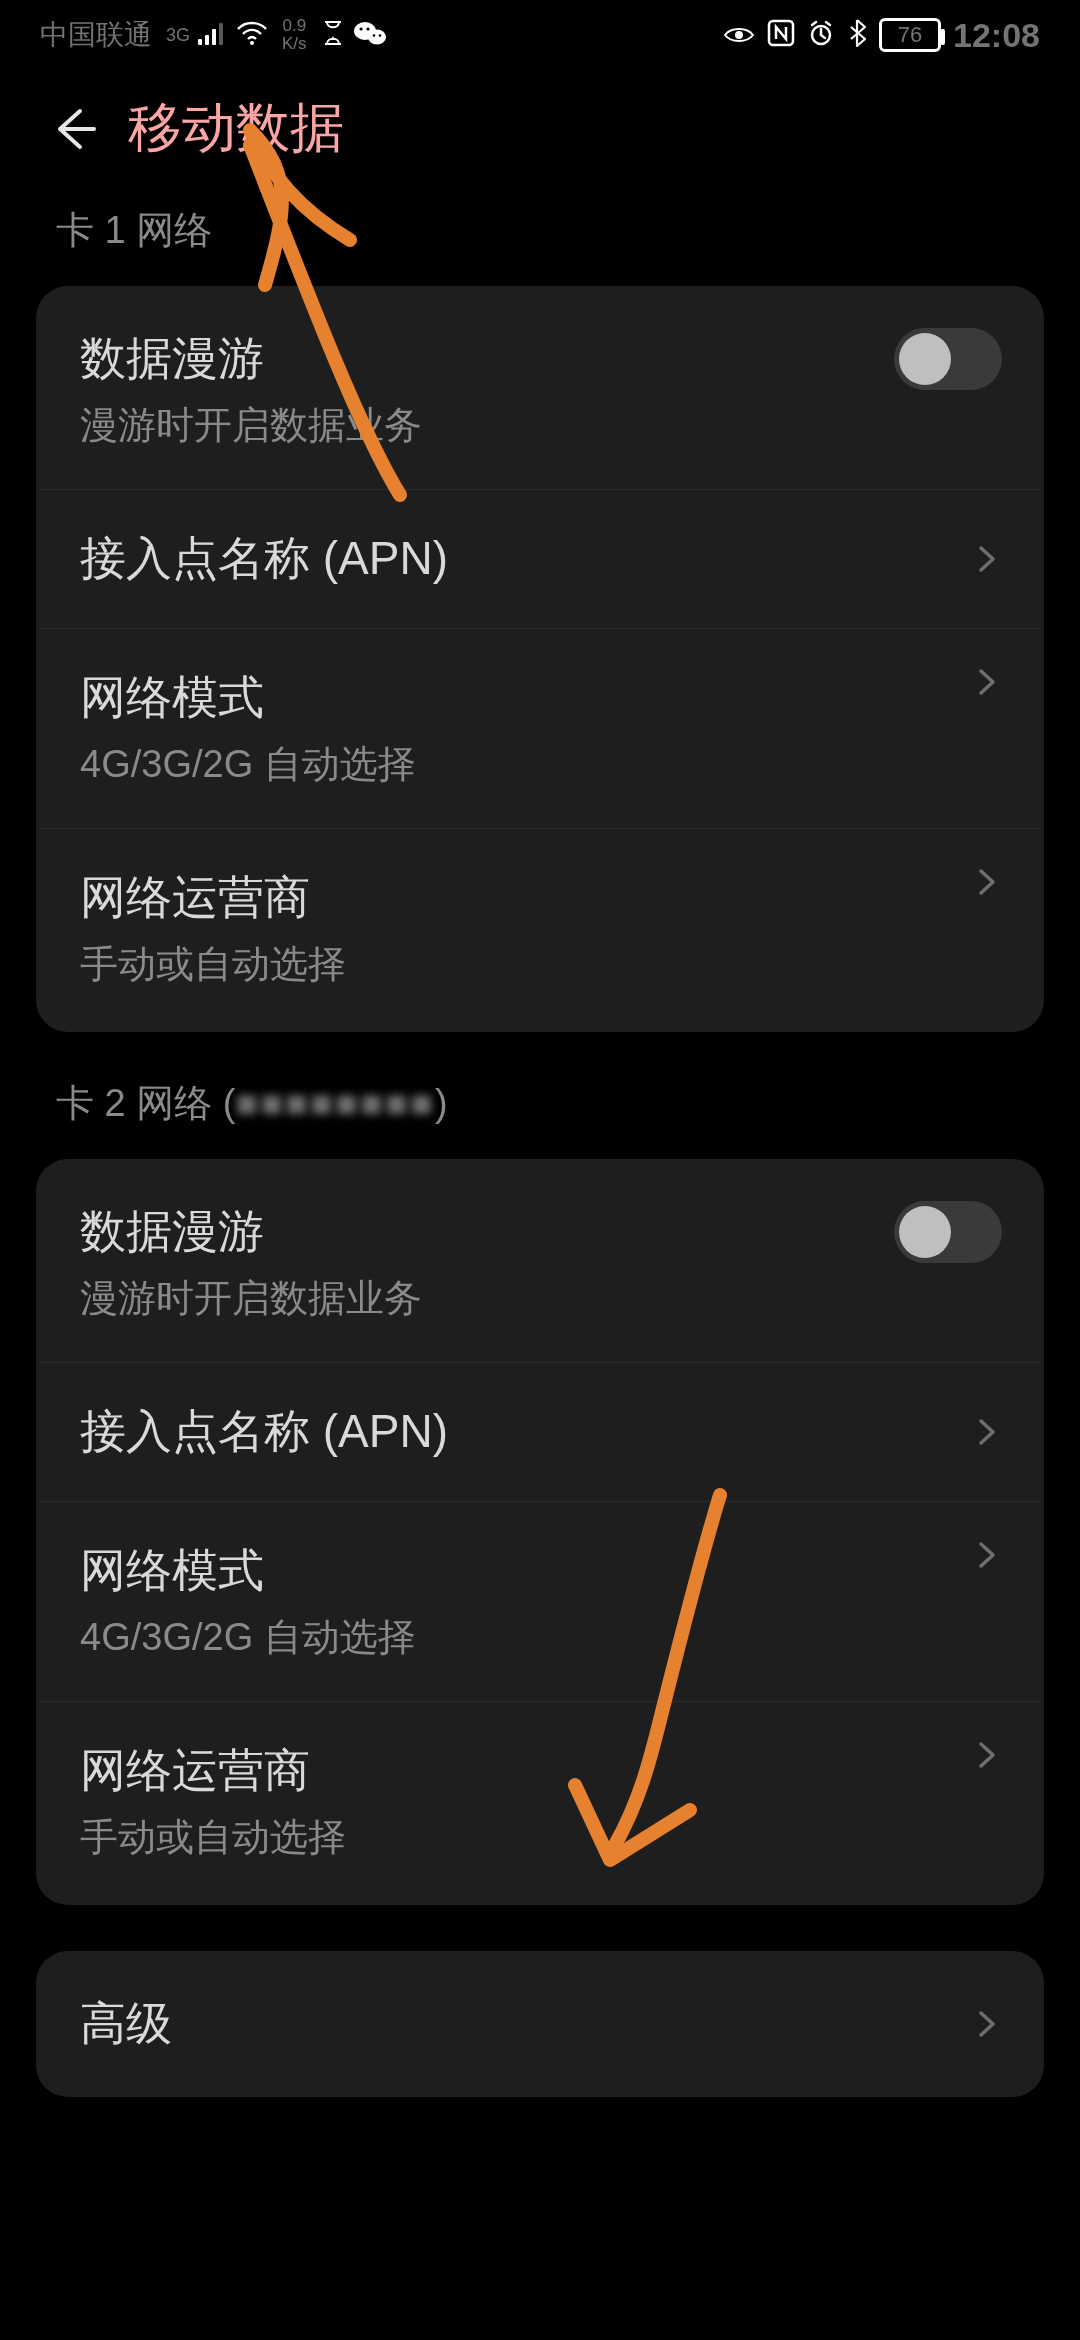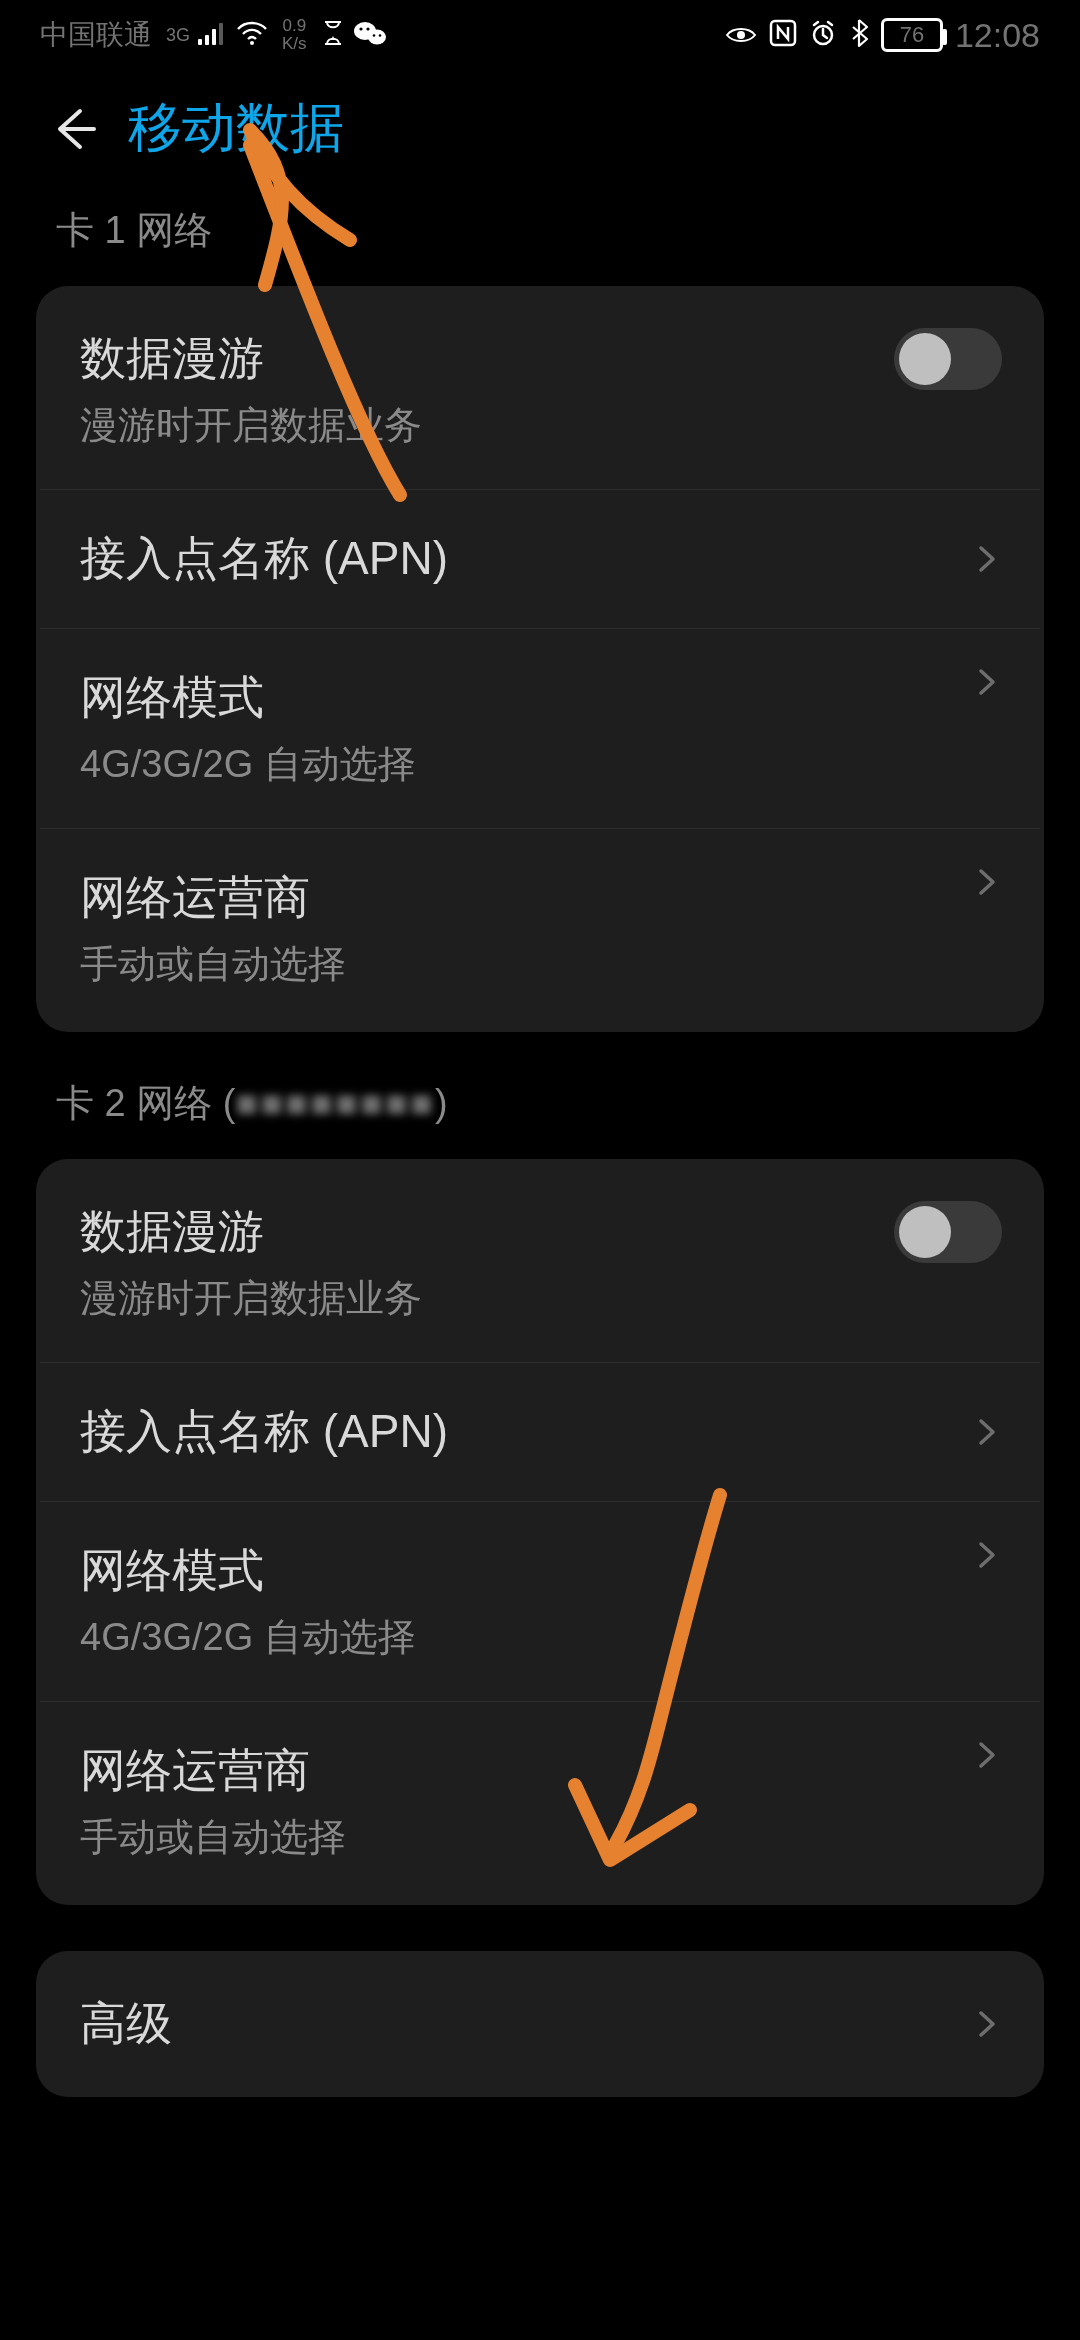--- a/index.html
+++ b/index.html
@@ -24,31 +24,31 @@
       color: #737373;
       background: #000000;
     }
     .status-left { display: flex; align-items: center; gap: 8px; }
     .status-left .carrier { margin-right: 6px; font-size: 28px; }
     .status-left .gen-badge { font-size: 18px; vertical-align: super; }
     .status-left .net-speed { font-size: 17px; line-height: 1.05; text-align: center; margin: 0 6px; }
     .status-right { display: flex; align-items: center; gap: 12px; }
     .status-right .batt-box { display: inline-flex; align-items: center; justify-content: center; border: 3px solid #fff; border-radius: 6px; width: 62px; height: 34px; font-size: 22px; position: relative; }
     .status-right .batt-box::after { content: ""; position: absolute; right: -7px; top: 8px; width: 5px; height: 16px; background: #fff; border-radius: 2px; }
-    .status-right .clock { font-size: 34px; font-weight: 400; }
+    .status-right .clock { font-size: 34px; font-weight: 700; }
 
     
     .title-bar {
       display: flex;
       align-items: center;
       gap: 30px;
       padding: 22px 50px 40px 50px;
     }
     .back-btn { width: 48px; height: 48px; display: inline-flex; align-items: center; justify-content: center; }
-    .page-title { font-size: 54px; color: #0ea5e9; font-weight: 400; }
+    .page-title { font-size: 54px; color: #fca5a5; font-weight: 400; }
 
     
     .section-header {
       font-size: 38px;
       color: #8a8a8a;
       padding: 0 44px 30px 56px;
     }
 
     
     .card {

